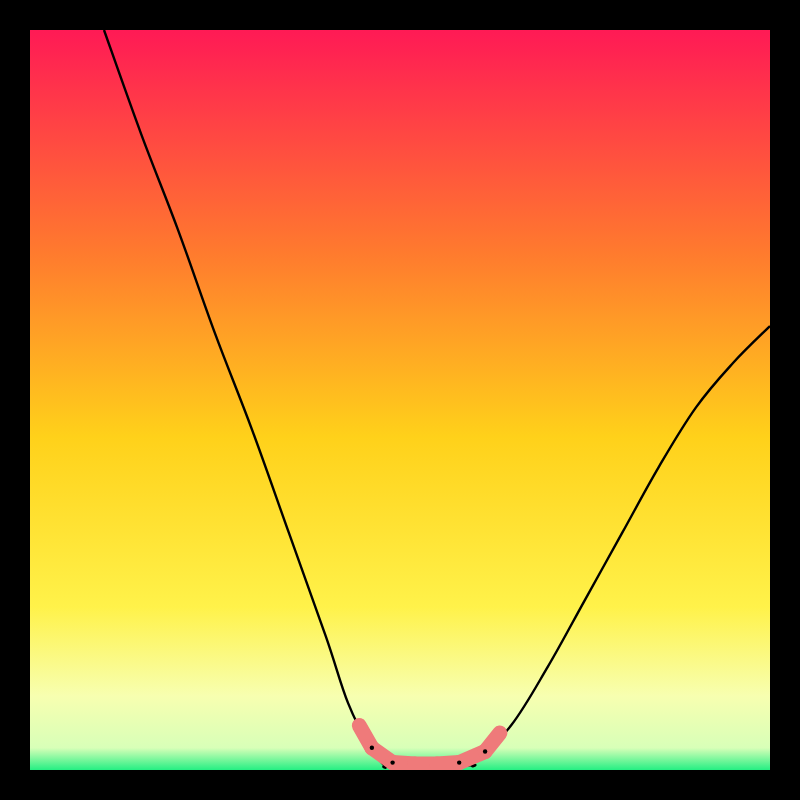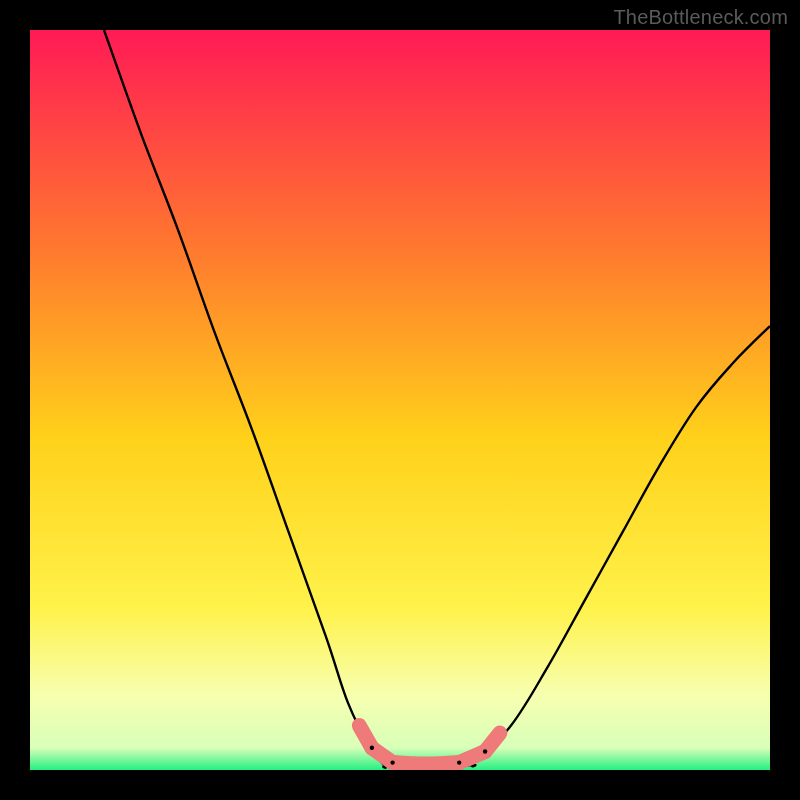--- a/index.html
+++ b/index.html
@@ -39,21 +39,20 @@
     position: absolute;
     left: 0;
     top: 0;
   }
 </style>
 </head>
 <body>
 
 <div class="frame">
 
-  <div class="credit">TheBottleneck.com</div>
 
   <div class="plot-area">
 
     <svg id="bg-svg" width="740" height="740" viewBox="0 0 740 740">
       <defs>
         <linearGradient id="heat" x1="0" y1="0" x2="0" y2="1">
           <stop id="g0" offset="0%" stop-color="#ff1a55"></stop>
           <stop id="g1" offset="30%" stop-color="#ff7a2e"></stop>
           <stop id="g2" offset="55%" stop-color="#ffd11a"></stop>
           <stop id="g3" offset="78%" stop-color="#fff24a"></stop>

